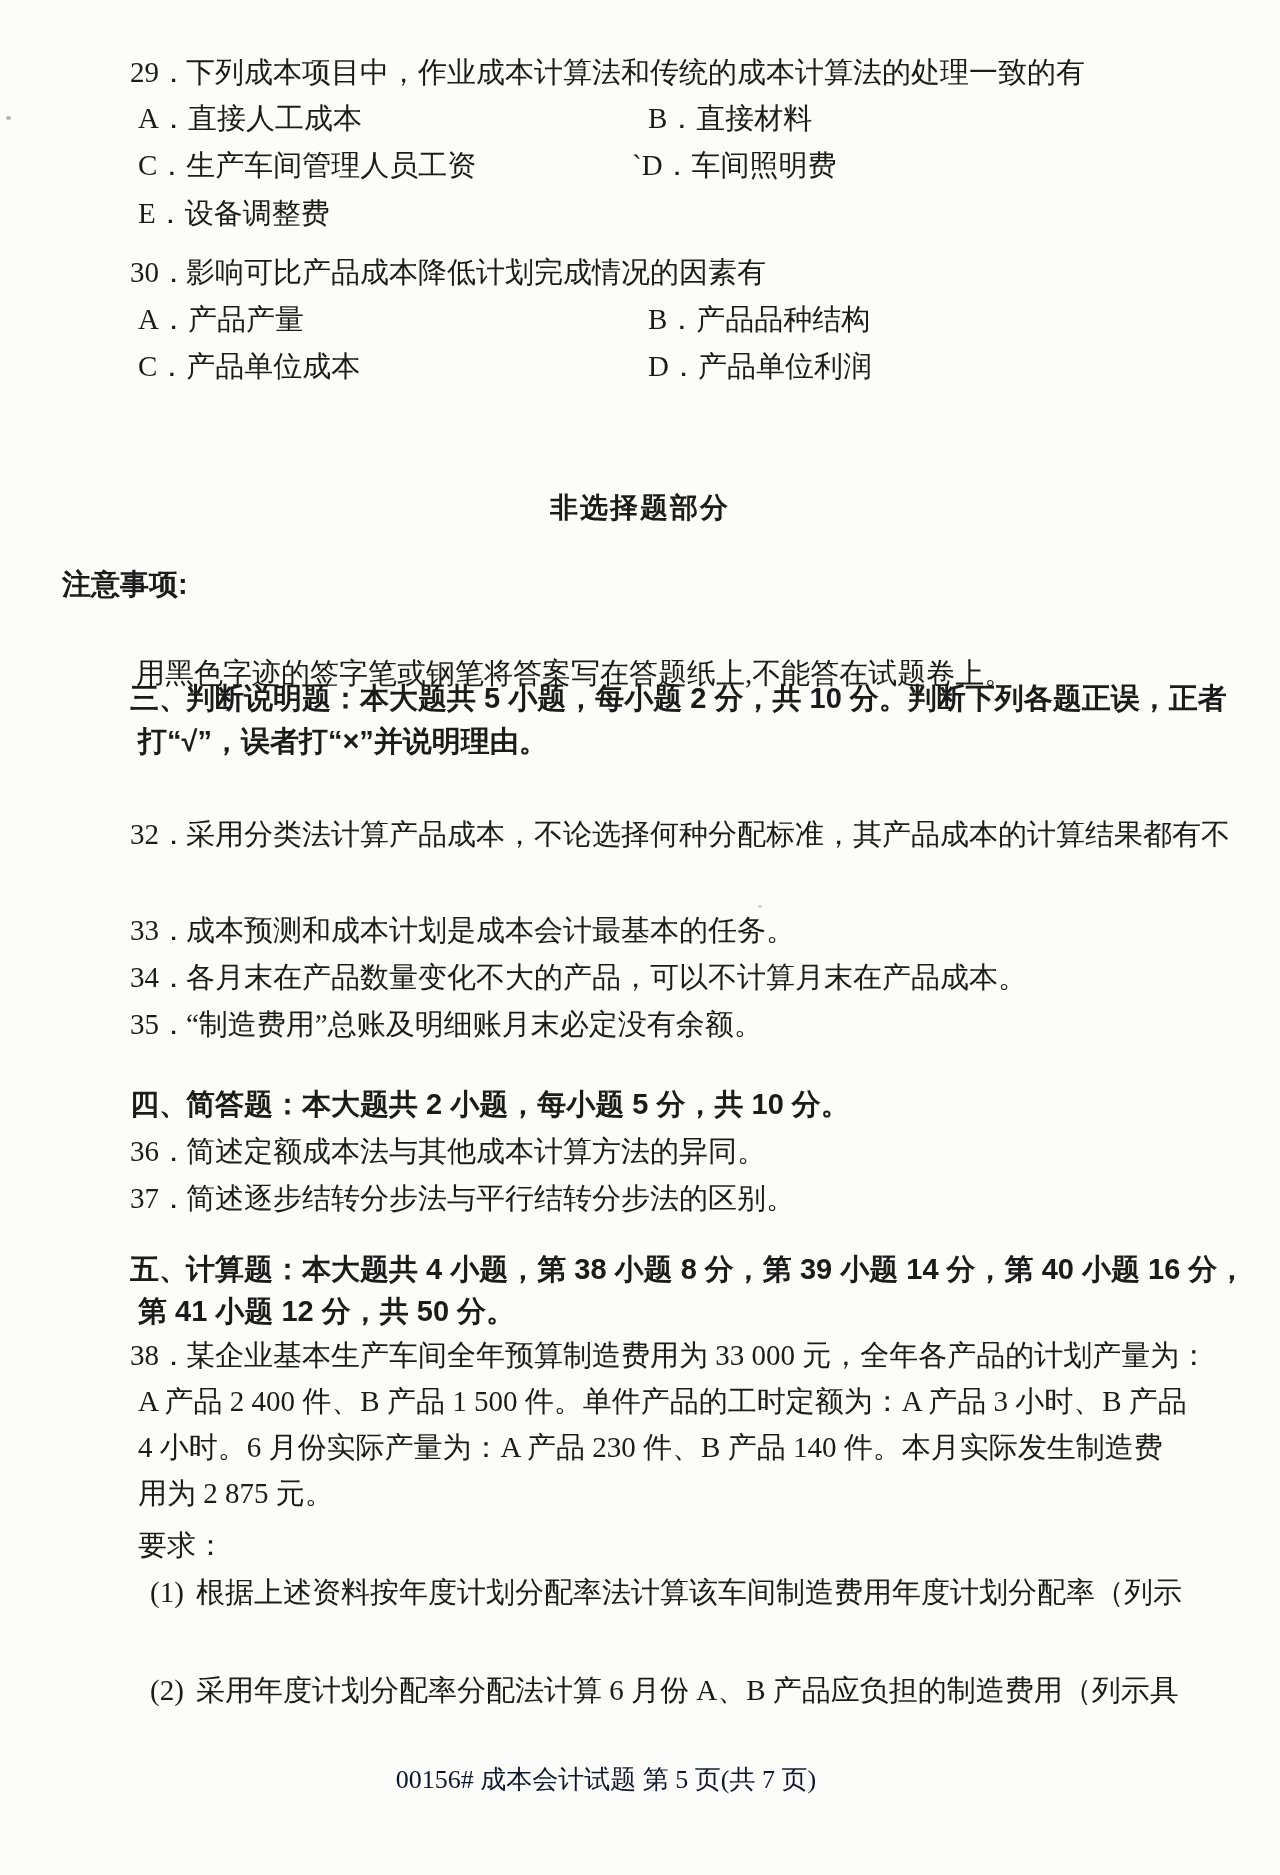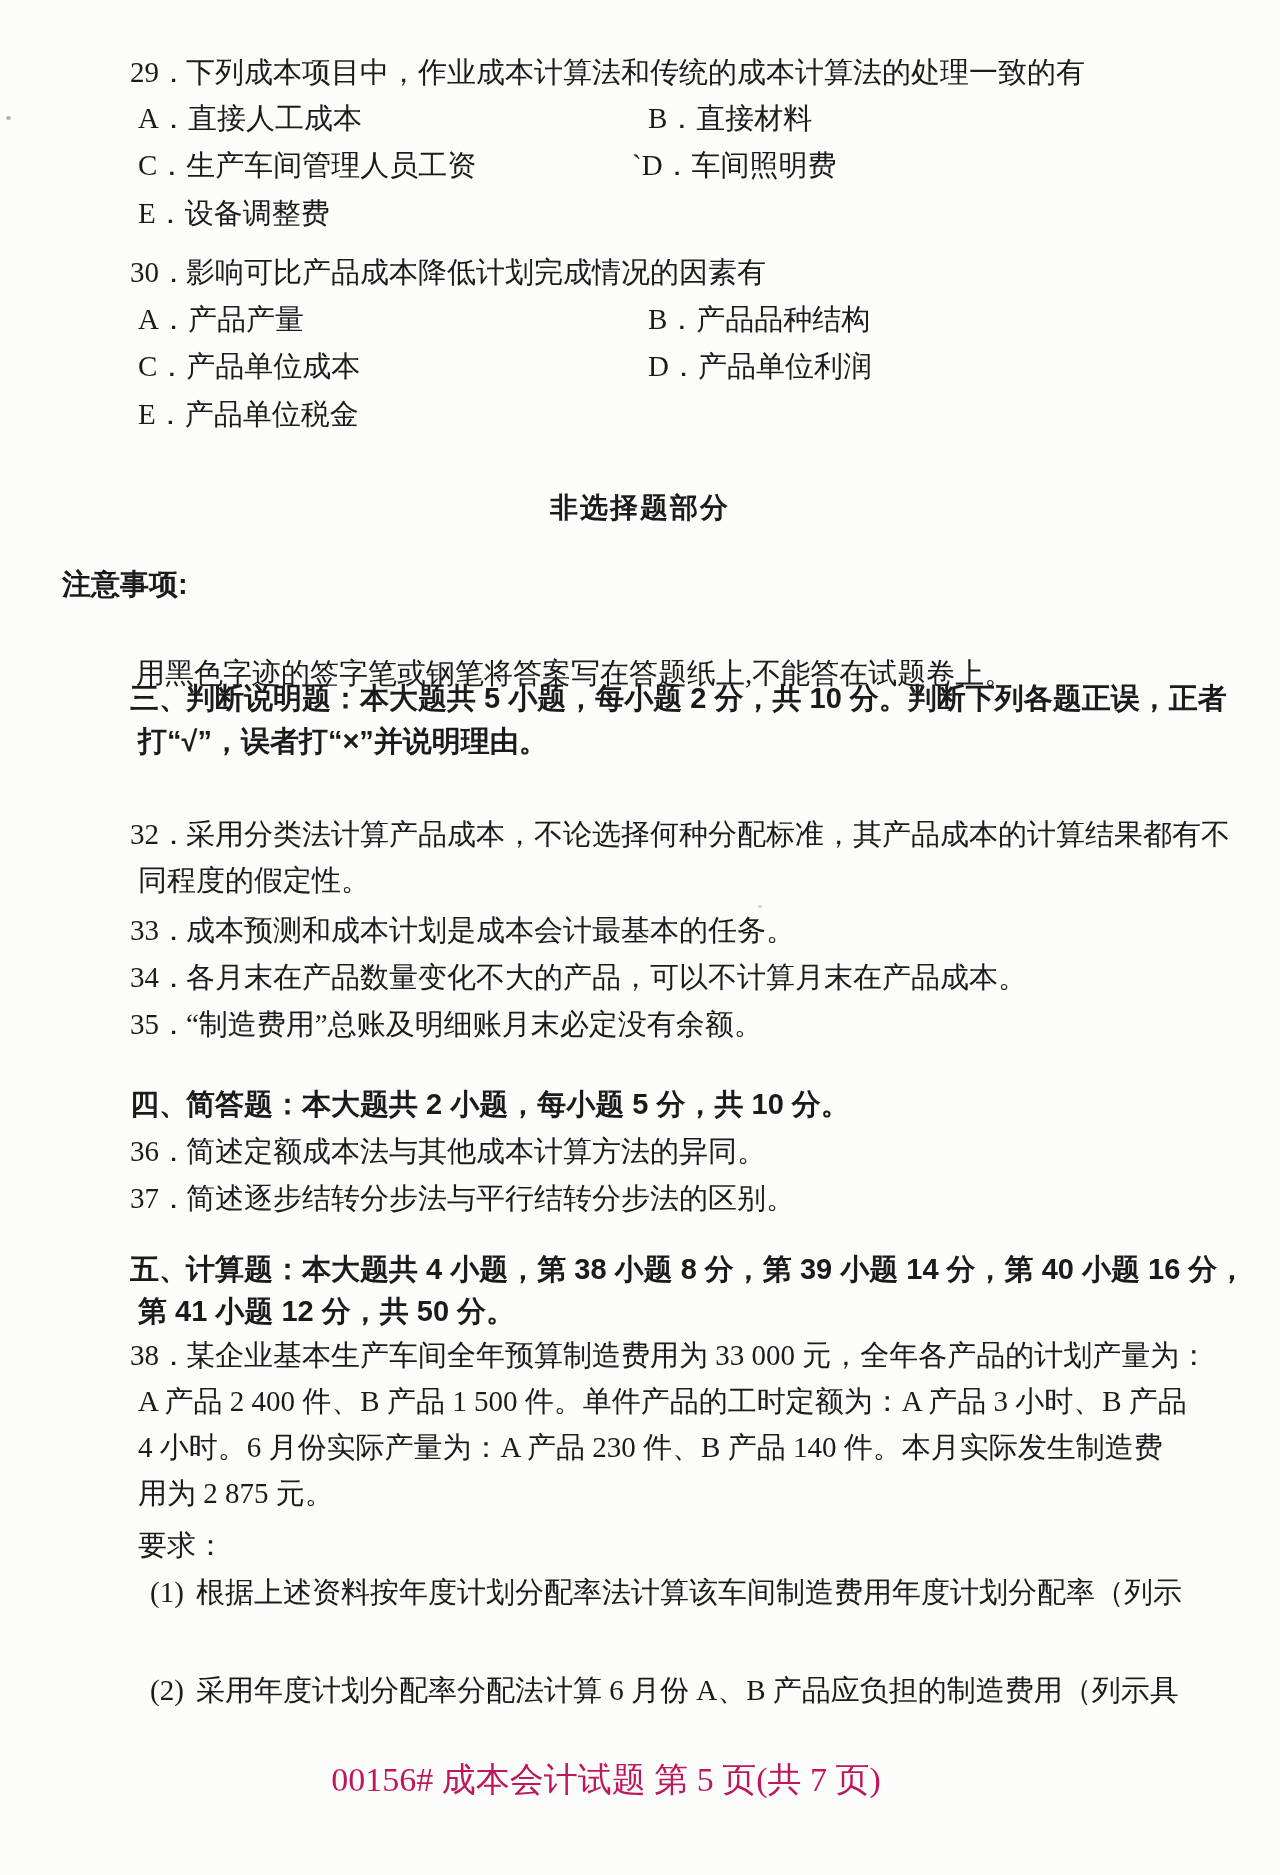--- a/index.html
+++ b/index.html
@@ -49,22 +49,22 @@
     text-align: center;
     font-size: 28px;
     line-height: 56px;
     height: 56px;
     letter-spacing: 2px;
   }
 
   .footer {
     left: 0; right: 68px;
     text-align: center;
-    font-size: 34px;
-    color: #be185d;
+    font-size: 26px;
+    color: #0f172a;
   }
 
   
   .speck {
     position: absolute;
     background: #b4b4b0;
     border-radius: 50%;
   }
 </style>
 </head>
@@ -94,38 +94,34 @@
     <span class="numbox">30．</span><span>影响可比产品成本降低计划完成情况的因素有</span>
   </div>
   <div class="ln x138" style="top:297px">
     <span>A．产品产量</span>
     <span class="col2">B．产品品种结构</span>
   </div>
   <div class="ln x138" style="top:344px">
     <span>C．产品单位成本</span>
     <span class="col2">D．产品单位利润</span>
   </div>
-  <div class="ln x138" style="top:392px">
-    <span>E．产品单位税金</span>
-  </div>
 
   <div class="ln heading hdr" style="top:480px">非选择题部分</div>
 
   <div class="ln x62 hdr" style="top:562px">注意事项:</div>
   <div class="ln x124" style="top:610px">用黑色字迹的签字笔或钢笔将答案写在答题纸上,不能答在试题卷上。</div>
 
   <div class="ln x82 hdr" style="top:676px">
     <span class="numbox">三、</span><span>判断说明题：本大题共 5 小题，每小题 2 分，共 10 分。判断下列各题正误，正者</span>
   </div>
   <div class="ln x138 hdr" style="top:719px">打“√”，误者打“×”并说明理由。</div>
 
   <div class="ln x82" style="top:812px">
     <span class="numbox">32．</span><span>采用分类法计算产品成本，不论选择何种分配标准，其产品成本的计算结果都有不</span>
   </div>
-  <div class="ln x138" style="top:858px">同程度的假定性。</div>
   <div class="ln x82" style="top:908px">
     <span class="numbox">33．</span><span>成本预测和成本计划是成本会计最基本的任务。</span>
   </div>
   <div class="ln x82" style="top:955px">
     <span class="numbox">34．</span><span>各月末在产品数量变化不大的产品，可以不计算月末在产品成本。</span>
   </div>
   <div class="ln x82" style="top:1002px">
     <span class="numbox">35．</span><span>“制造费用”总账及明细账月末必定没有余额。</span>
   </div>
 

